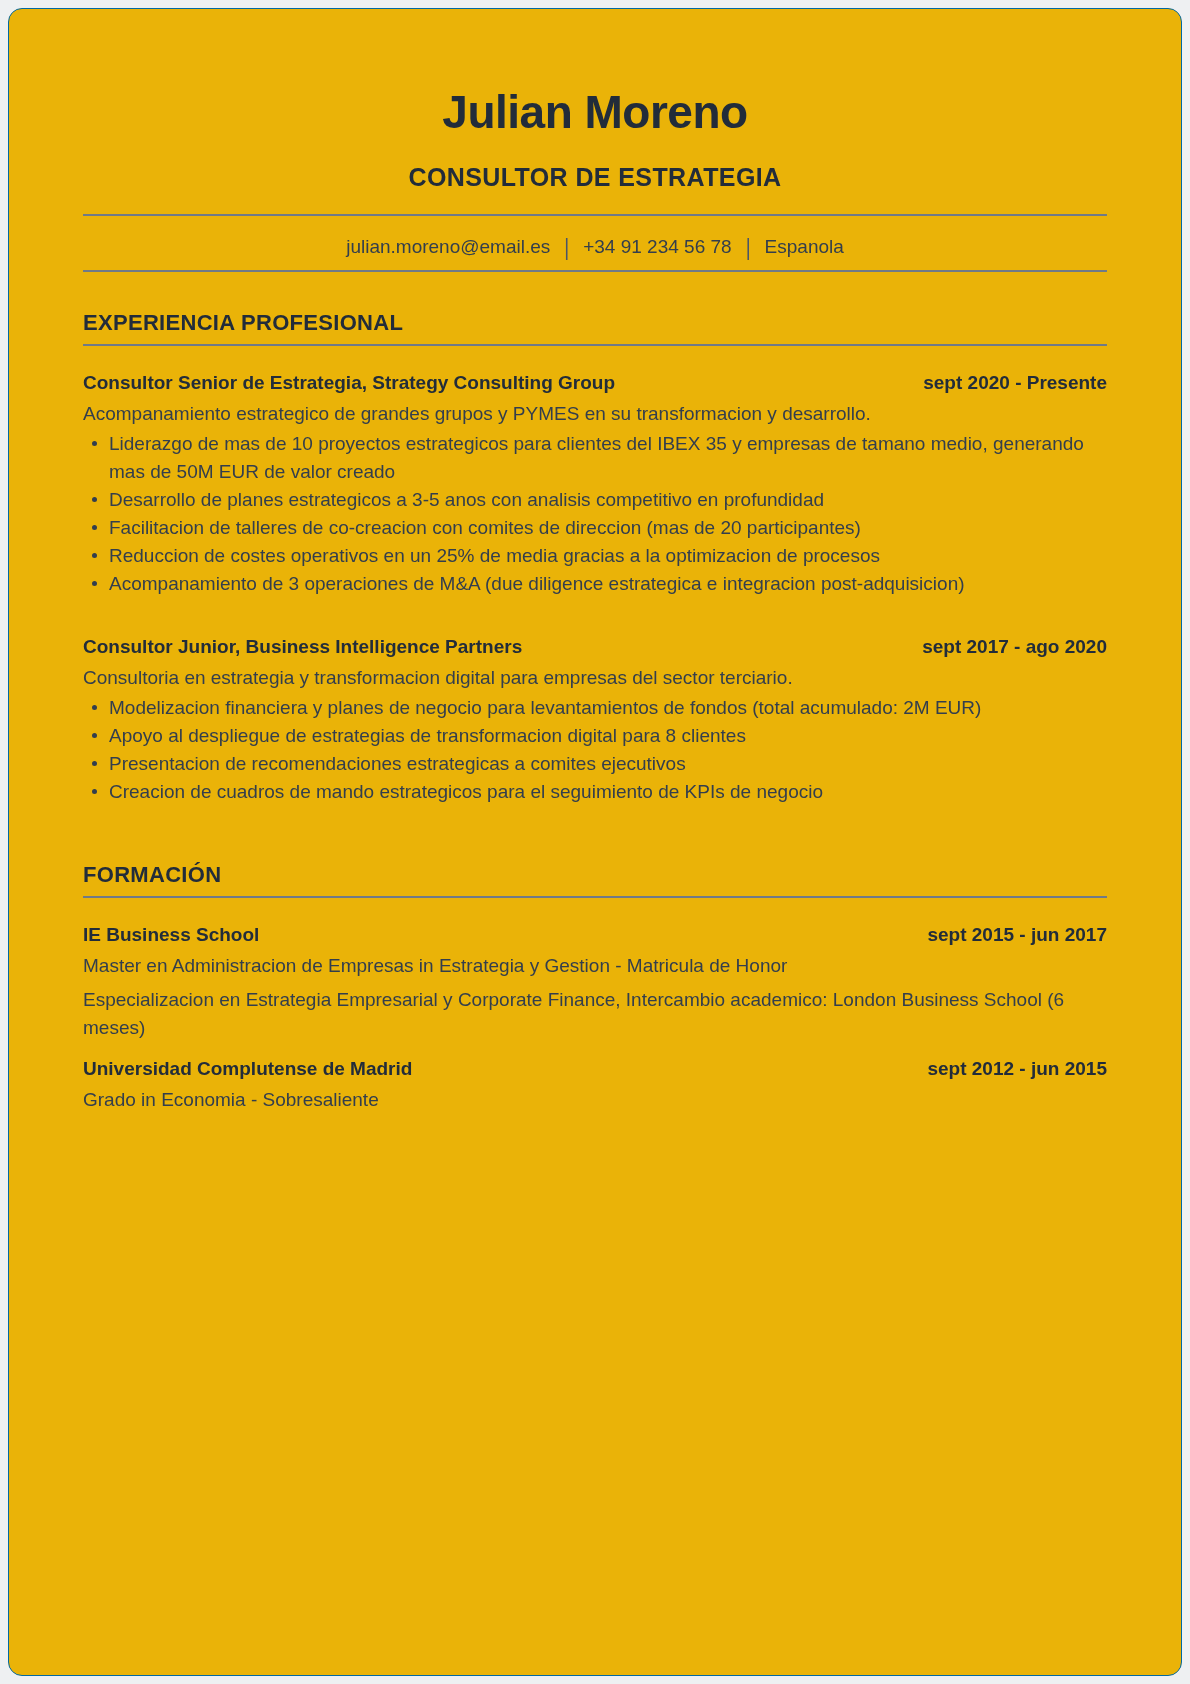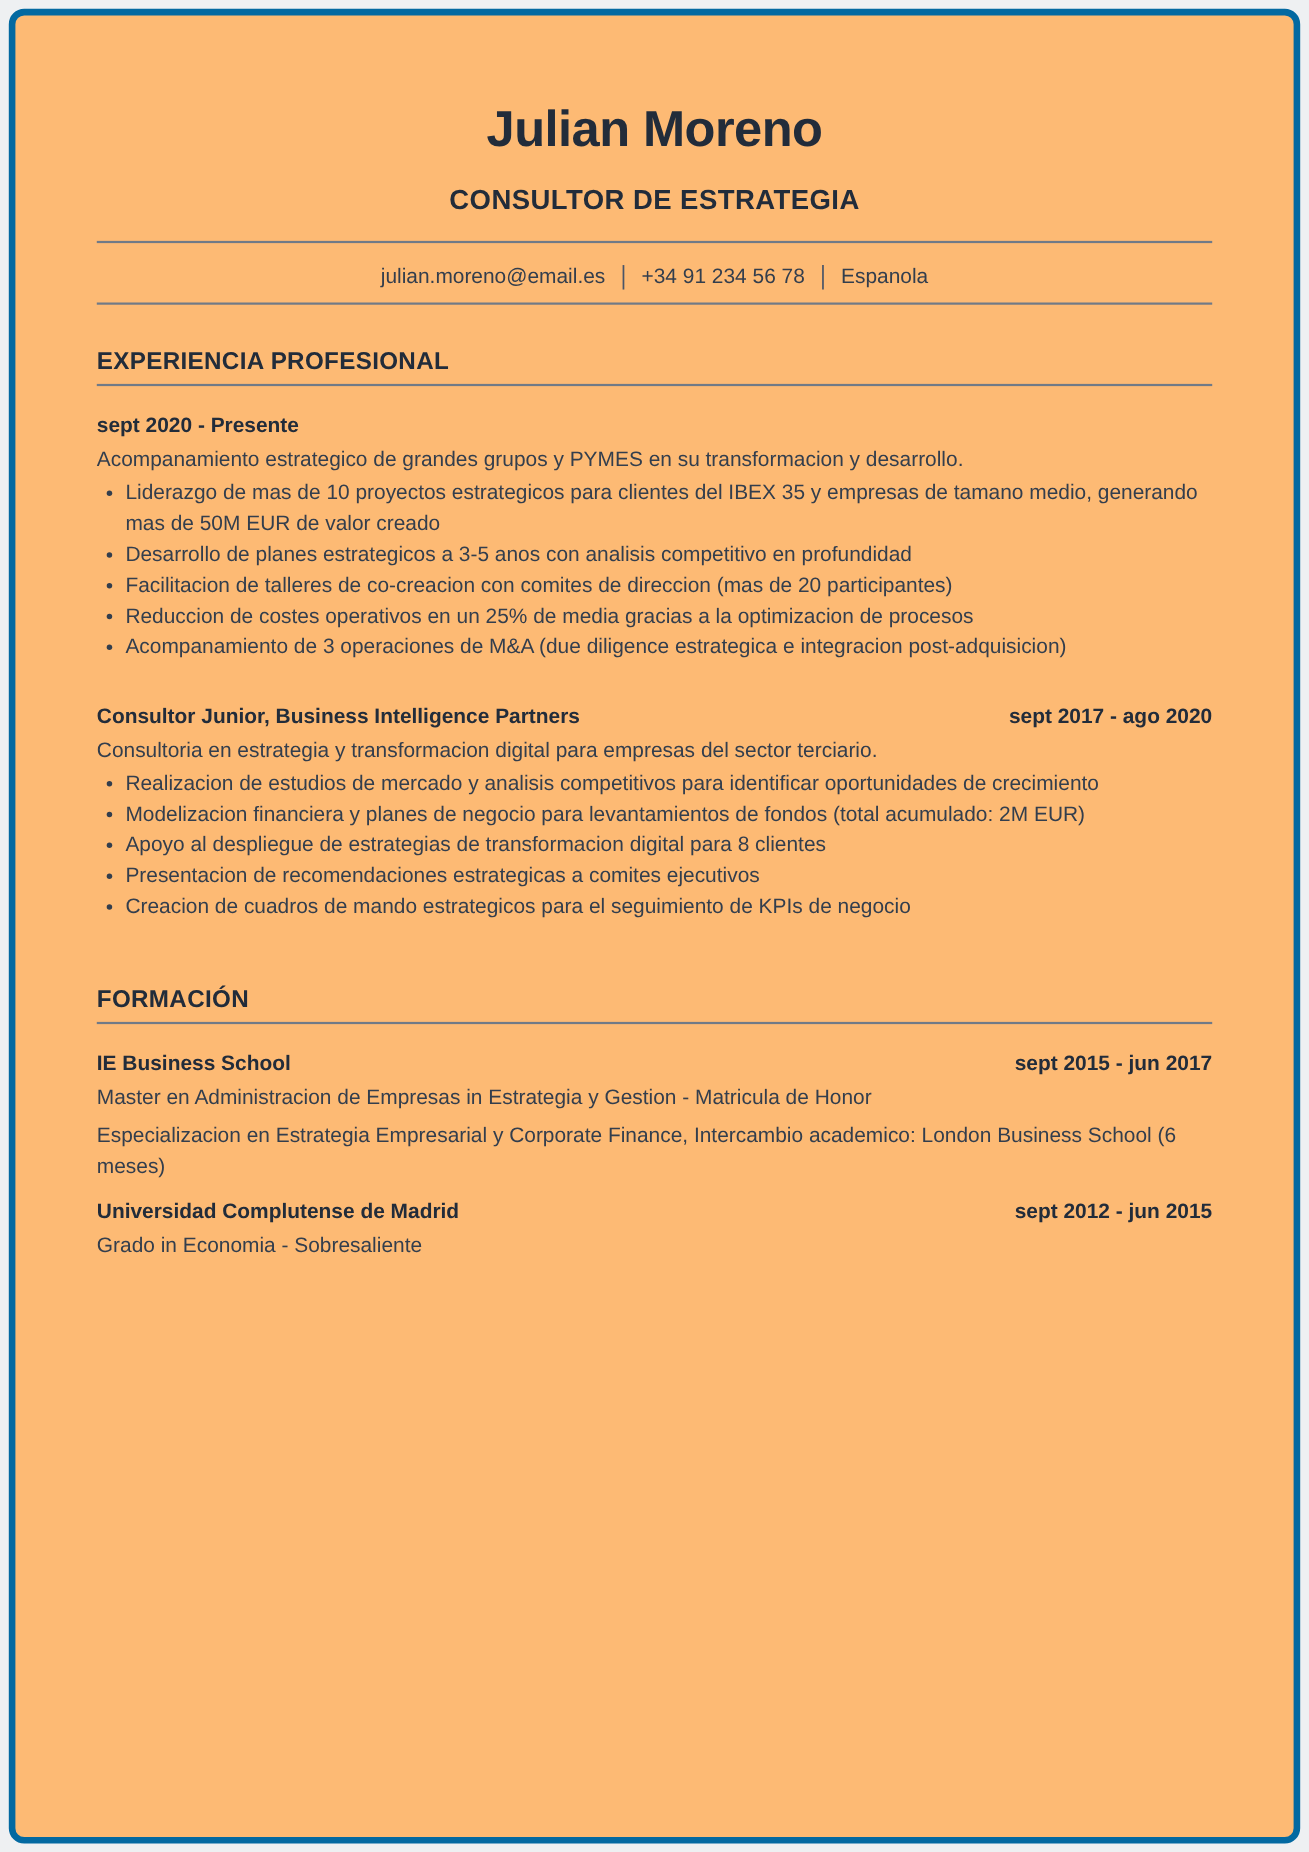--- a/index.html
+++ b/index.html
@@ -6,22 +6,22 @@
   html, body {
     width: 1190px;
     background: #eef0f2;
     font-family: "Liberation Sans", sans-serif;
     color: #333e4d;
   }
   .page-card {
     width: 1174px;
     height: 1668px;
     margin: 8px auto;
-    background: #fdba74;
-    border: 6px solid #0369a1;
+    background: #eab308;
+    border: 1px solid #0369a1;
     border-radius: 14px;
     padding: 78px 74px 0 74px;
     overflow: hidden;
   }
   
   .resume-header { text-align: center; }
   .person-name {
     font-size: 46px;
     font-weight: 800;
     letter-spacing: -0.5px;
@@ -126,40 +126,40 @@
     </div>
     <hr class="rule">
   </header>
 
   <section class="section">
     <h2 class="section-heading">EXPERIENCIA PROFESIONAL</h2>
     <hr class="rule section-rule">
 
     <div class="entry job-entry">
       <div class="entry-head">
+        <span class="entry-title">Consultor Senior de Estrategia, Strategy Consulting Group</span>
         <span class="entry-dates">sept 2020 - Presente</span>
       </div>
       <p class="entry-summary">Acompanamiento estrategico de grandes grupos y PYMES en su transformacion y desarrollo.</p>
       <ul class="bullet-list">
         <li class="bullet-item"><span class="bullet-dot"></span><span>Liderazgo de mas de 10 proyectos estrategicos para clientes del IBEX 35 y empresas de tamano medio, generando mas de 50M EUR de valor creado</span></li>
         <li class="bullet-item"><span class="bullet-dot"></span><span>Desarrollo de planes estrategicos a 3-5 anos con analisis competitivo en profundidad</span></li>
         <li class="bullet-item"><span class="bullet-dot"></span><span>Facilitacion de talleres de co-creacion con comites de direccion (mas de 20 participantes)</span></li>
         <li class="bullet-item"><span class="bullet-dot"></span><span>Reduccion de costes operativos en un 25% de media gracias a la optimizacion de procesos</span></li>
         <li class="bullet-item"><span class="bullet-dot"></span><span>Acompanamiento de 3 operaciones de M&amp;A (due diligence estrategica e integracion post-adquisicion)</span></li>
       </ul>
     </div>
 
     <div class="entry job-entry">
       <div class="entry-head">
         <span class="entry-title">Consultor Junior, Business Intelligence Partners</span>
         <span class="entry-dates">sept 2017 - ago 2020</span>
       </div>
       <p class="entry-summary">Consultoria en estrategia y transformacion digital para empresas del sector terciario.</p>
       <ul class="bullet-list">
-        <li class="bullet-item"><span class="bullet-dot"></span><span>Realizacion de estudios de mercado y analisis competitivos para identificar oportunidades de crecimiento</span></li>
         <li class="bullet-item"><span class="bullet-dot"></span><span>Modelizacion financiera y planes de negocio para levantamientos de fondos (total acumulado: 2M EUR)</span></li>
         <li class="bullet-item"><span class="bullet-dot"></span><span>Apoyo al despliegue de estrategias de transformacion digital para 8 clientes</span></li>
         <li class="bullet-item"><span class="bullet-dot"></span><span>Presentacion de recomendaciones estrategicas a comites ejecutivos</span></li>
         <li class="bullet-item"><span class="bullet-dot"></span><span>Creacion de cuadros de mando estrategicos para el seguimiento de KPIs de negocio</span></li>
       </ul>
     </div>
   </section>
 
   <section class="section" style="margin-top:56px;">
     <h2 class="section-heading">FORMACIÓN</h2>

